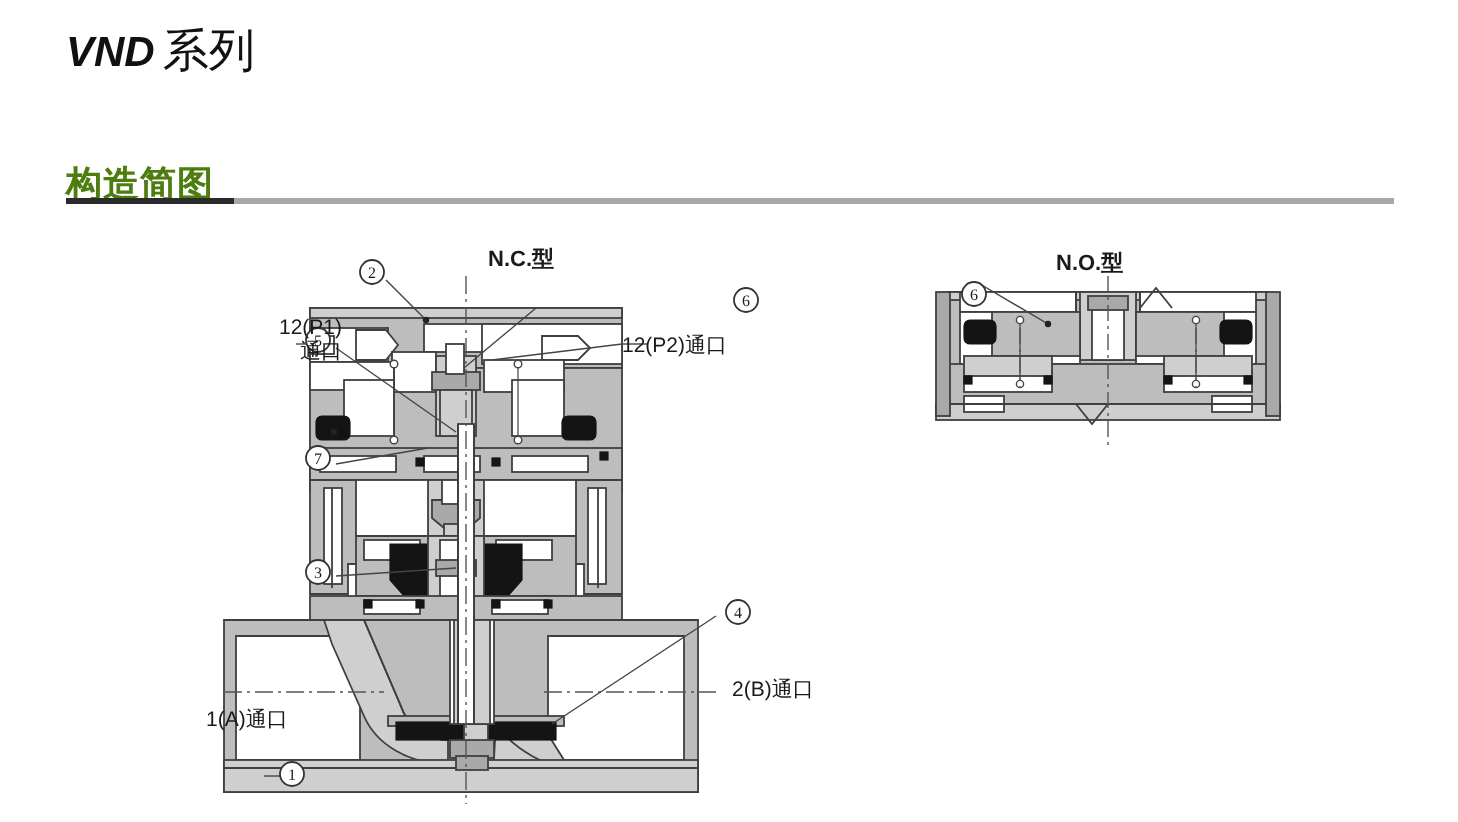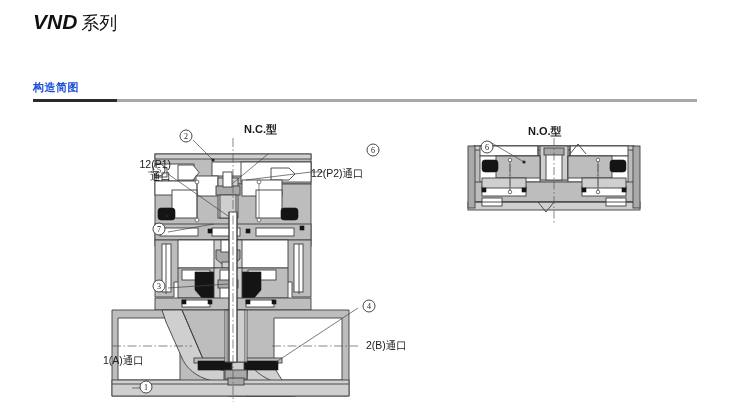--- a/index.html
+++ b/index.html
@@ -30,31 +30,31 @@
     font-size: 21px;
     font-weight: bold;
     font-style: italic;
     letter-spacing: 0px;
     color: #111111;
     white-space: nowrap;
   }
   .page-title .series {
     font-style: normal;
     font-weight: normal;
-    font-size: 18px;
+    font-size: 23px;
     padding-left: 4px;
   }
 
   .section-title {
     position: absolute;
     left: 33px;
     top: 80px;
-    font-size: 11px;
+    font-size: 18px;
     font-weight: bold;
-    color: #1d4ed8;
+    color: #4d7c0f;
     letter-spacing: 0.5px;
     white-space: nowrap;
   }
   .rule-wrap {
     position: absolute;
     left: 33px;
     top: 99px;
     width: 664px;
     height: 3px;
   }

